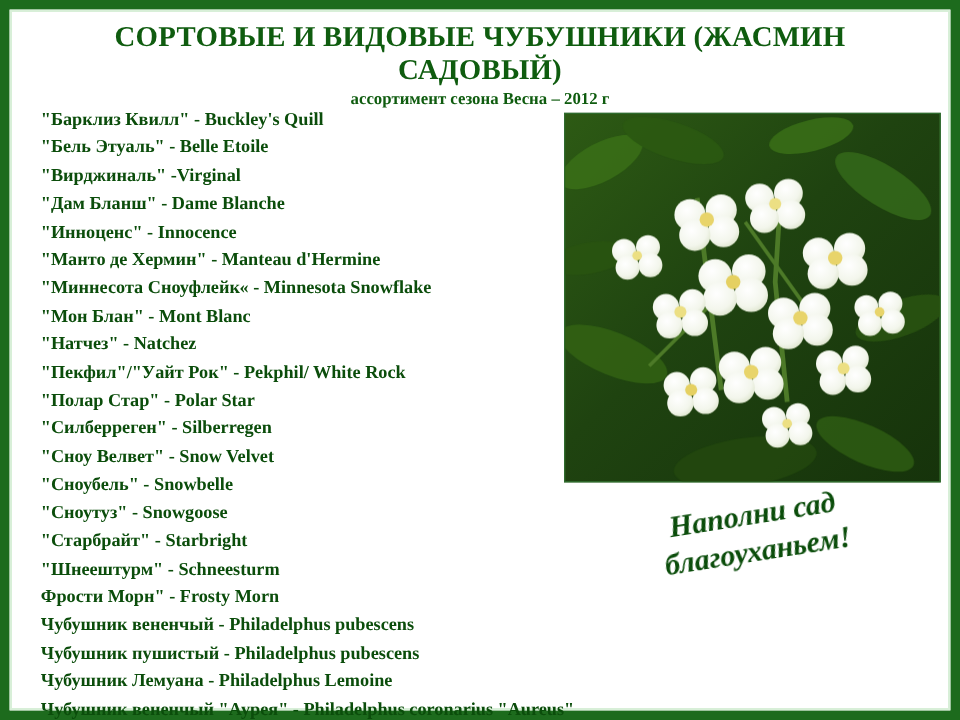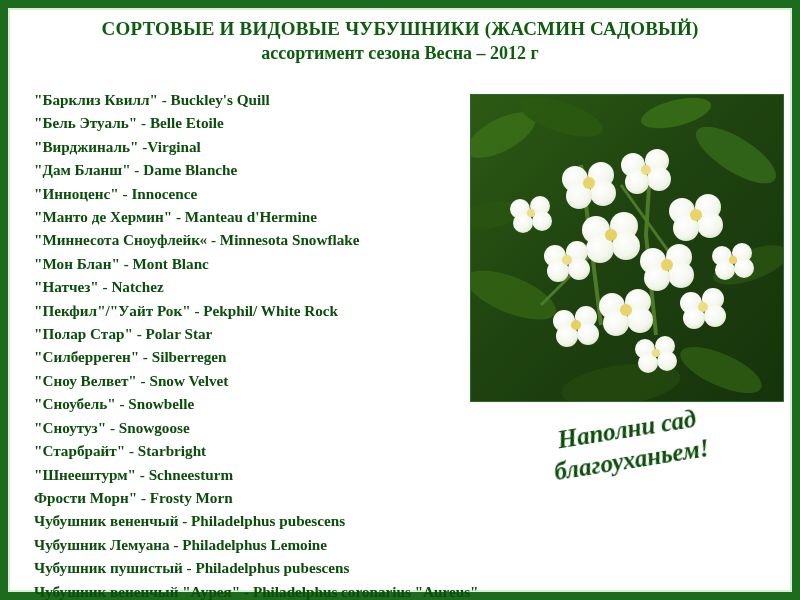--- a/index.html
+++ b/index.html
@@ -29,28 +29,28 @@
   }
   .title-block {
     position: absolute;
     top: 10px;
     left: 0;
     width: 100%;
     text-align: center;
     color: #0f5c0f;
   }
   .title-line1 {
-    font-size: 19px;
+    font-size: 24px;
     font-weight: bold;
     letter-spacing: 0.2px;
     line-height: 1.15;
     padding: 0 32px;
   }
   .title-line2 {
-    font-size: 18px;
+    font-size: 14px;
     font-weight: bold;
     line-height: 1.2;
     margin-top: 3px;
   }
   .variety-list {
     position: absolute;
     top: 80px;
     left: 26px;
     width: 440px;
     margin: 0;
@@ -117,22 +117,22 @@
       <li>"Пекфил"/"Уайт Рок" - Pekphil/ White Rock</li>
       <li>"Полар Стар" - Polar Star</li>
       <li>"Силберреген" - Silberregen</li>
       <li>"Сноу Велвет" - Snow Velvet</li>
       <li>"Сноубель" - Snowbelle</li>
       <li>"Сноутуз" - Snowgoose</li>
       <li>"Старбрайт" - Starbright</li>
       <li>"Шнеештурм" - Schneesturm</li>
       <li>Фрости Морн" - Frosty Morn</li>
       <li>Чубушник вененчый  - Philadelphus pubescens</li>
+      <li>Чубушник пушистый - Philadelphus pubescens</li>
       <li>Чубушник Лемуана - Philadelphus Lemoine</li>
-      <li>Чубушник пушистый - Philadelphus pubescens</li>
       <li>Чубушник вененчый "Аурея" - Philadelphus coronarius "Aureus"</li>
     </ul>
 
   <div class="photo">
     <svg width="312" height="306" viewBox="0 0 312 306">
       <defs>
         <linearGradient id="bgLeaf" x1="0" y1="0" x2="1" y2="1">
           <stop offset="0%" stop-color="#2d5a14"></stop>
           <stop offset="45%" stop-color="#1f4310"></stop>
           <stop offset="100%" stop-color="#16330b"></stop>

